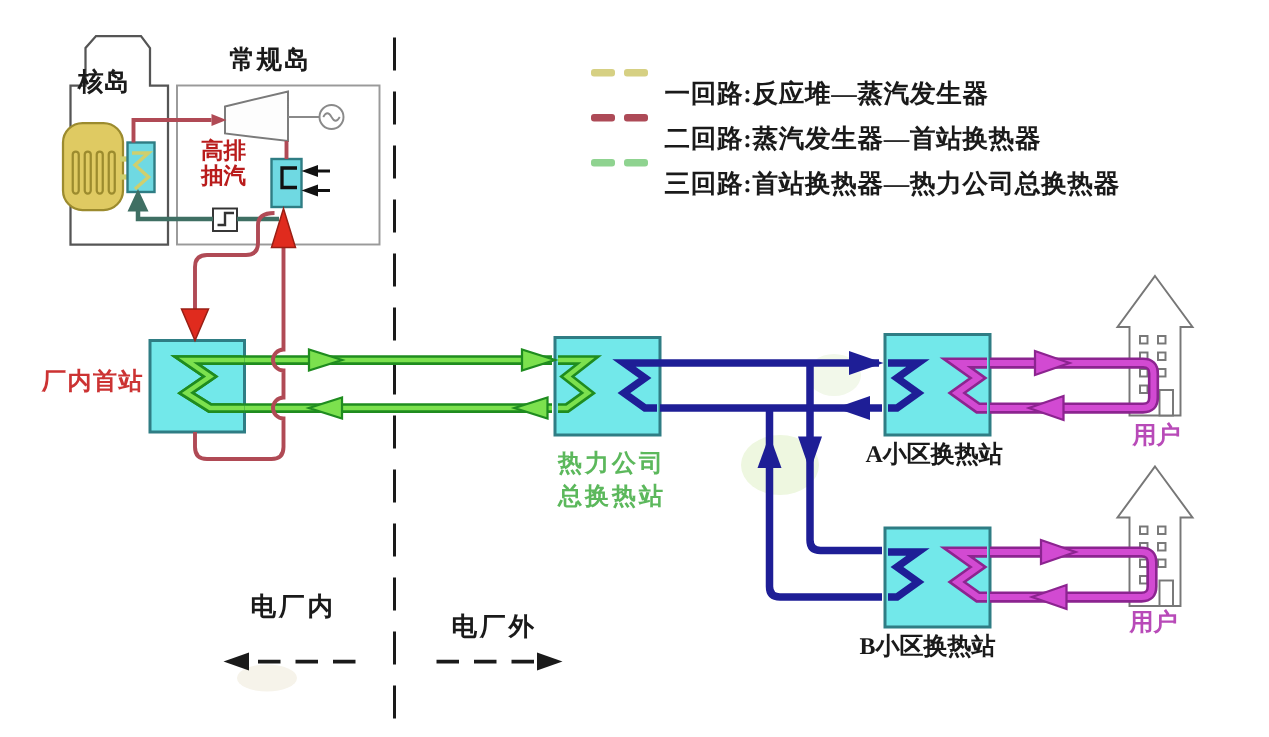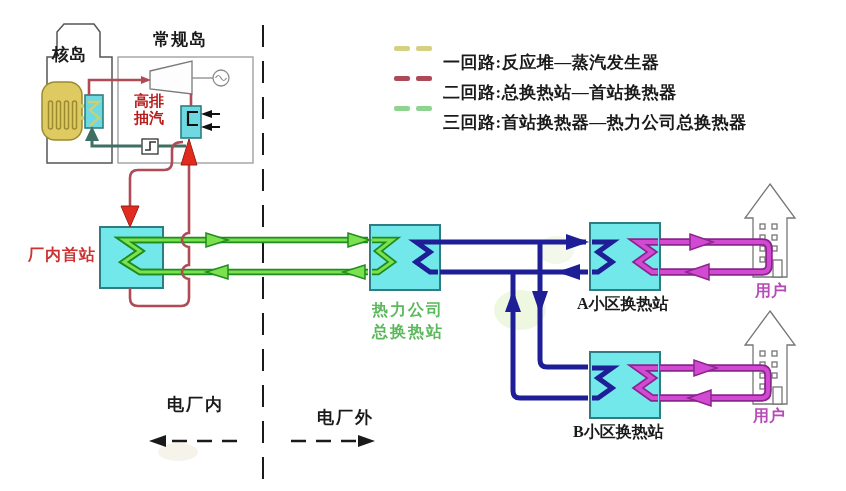--- a/index.html
+++ b/index.html
@@ -221,21 +221,21 @@
       <span class="legend-dash" style="background: rgb(214, 208, 131);"></span>
       <span class="legend-dash" style="background: rgb(214, 208, 131);"></span>
     </span>
     <span class="legend-text">一回路:反应堆—蒸汽发生器</span>
   </div>
   <div class="legend-row">
     <span class="legend-dashes">
       <span class="legend-dash" style="background: rgb(173, 74, 87);"></span>
       <span class="legend-dash" style="background: rgb(173, 74, 87);"></span>
     </span>
-    <span class="legend-text">二回路:总换热站—首站换热器</span>
+    <span class="legend-text">二回路:蒸汽发生器—首站换热器</span>
   </div>
   <div class="legend-row">
     <span class="legend-dashes">
       <span class="legend-dash" style="background: rgb(143, 211, 144);"></span>
       <span class="legend-dash" style="background: rgb(143, 211, 144);"></span>
     </span>
     <span class="legend-text">三回路:首站换热器—热力公司总换热器</span>
   </div>
 </div>
 
@@ -252,15 +252,15 @@
 <div class="lbl lbl-black" style="left:577px;top:295px;font-size:16px;">A小区换热站</div>
 
 <div class="lbl lbl-black" style="left:573px;top:423px;font-size:16px;text-align:right;">B小区换热站</div>
 
 <div class="lbl" style="left:755px;top:282px;font-size:16px;color:#b84ab8;">用户</div>
 
 <div class="lbl" style="left:753px;top:407px;font-size:16px;color:#b84ab8;">用户</div>
 
 <div class="lbl lbl-black" style="left:167px;top:396px;font-size:17px;letter-spacing:2px;">电厂内</div>
 
-<div class="lbl lbl-black" style="left:317px;top:409px;font-size:17px;letter-spacing:2px;">电厂外</div>
+<div class="lbl lbl-black" style="left:301px;top:409px;font-size:17px;letter-spacing:2px;">电厂外</div>
 
 </div>
 
 </body></html>

